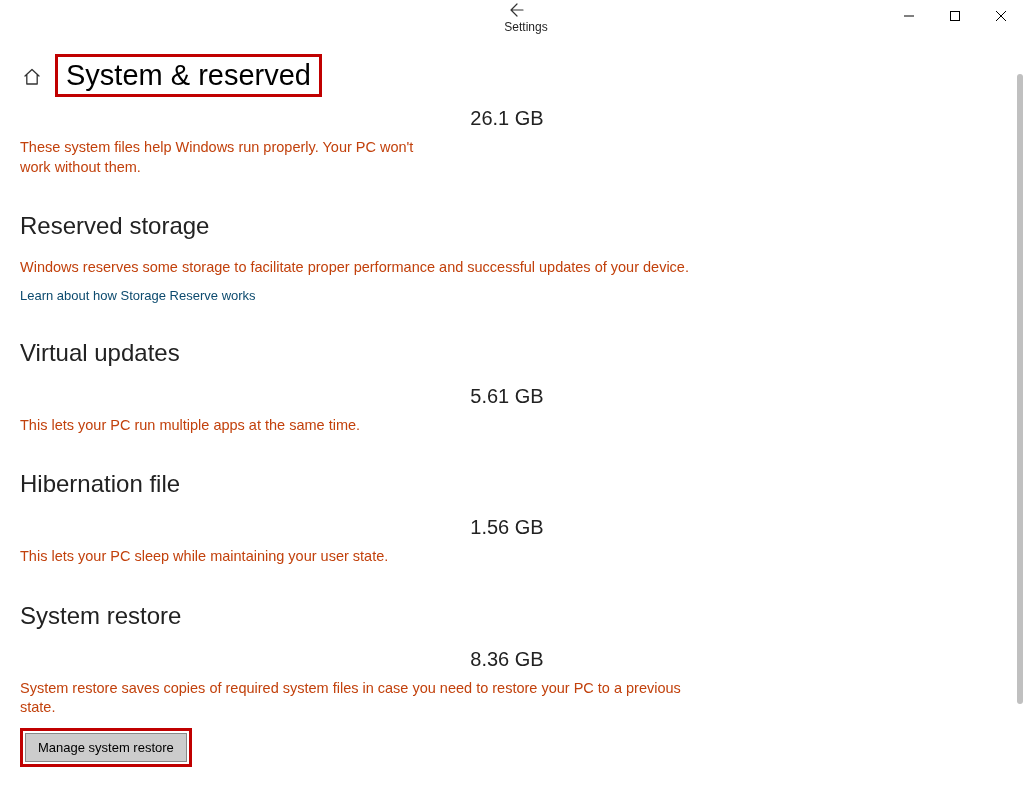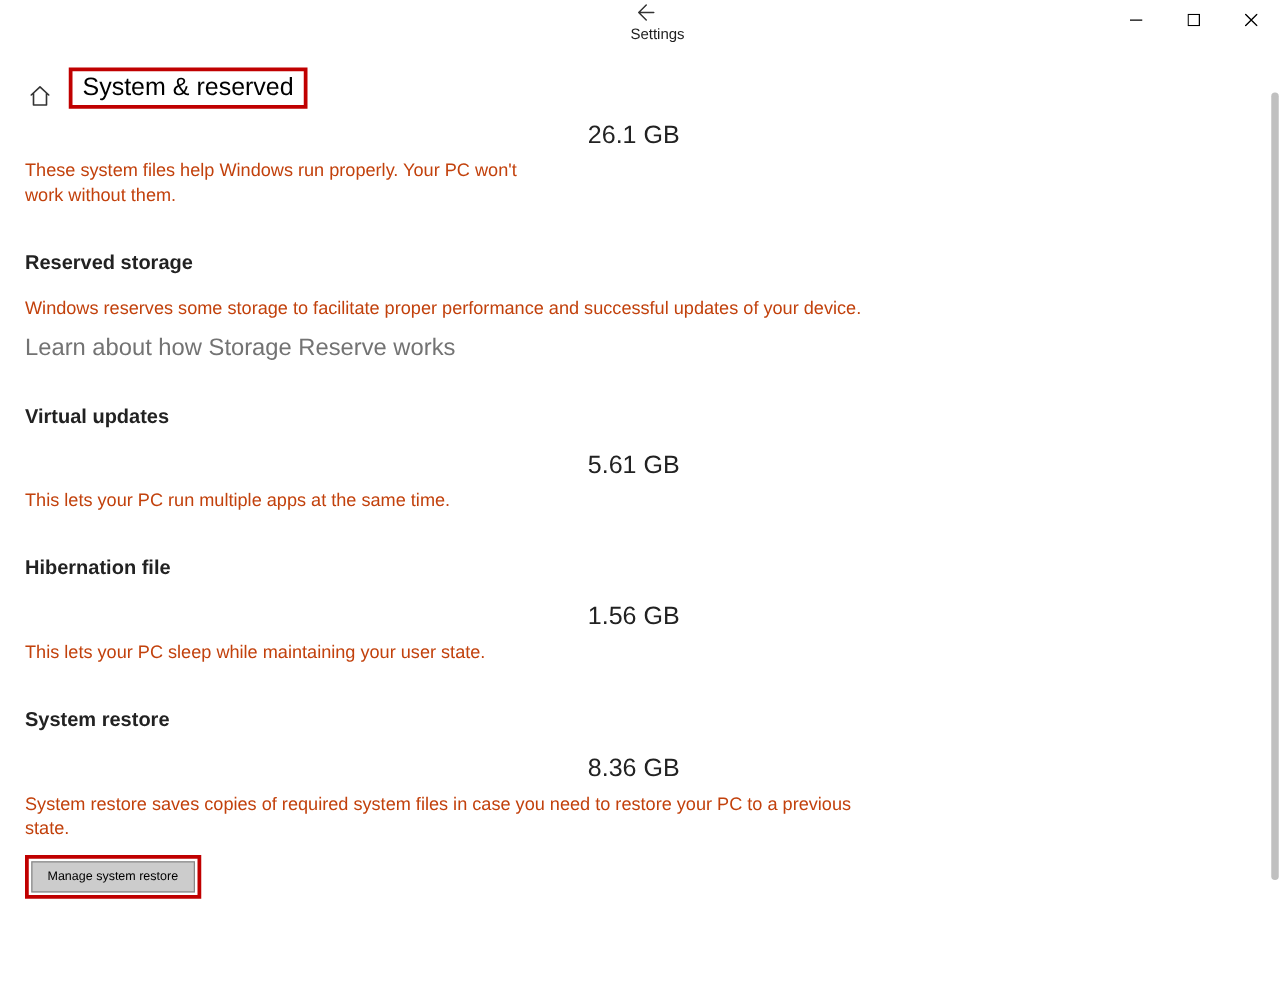--- a/index.html
+++ b/index.html
@@ -66,21 +66,21 @@
       height: 100%;
       overflow-y: auto;
     }
     .page-title-row {
       display: flex;
       align-items: center;
       margin-top: 20px;
       margin-left: 35px;
     }
     .page-title {
-      font-size: 20px;
+      font-size: 29px;
       font-weight: 400;
       padding: 2px 8px;
       border: 3px solid #c00000;
       display: inline-block;
     }
     .section {
       margin-top: 18px;
     }
     .size-text {
       font-size: 20px;
@@ -93,43 +93,43 @@
       font-size: 14.5px;
       font-weight: 400;
       color: #c2410c;
       line-height: 1.35;
       max-width: 700px;
     }
     .subsection {
       margin-top: 35px;
     }
     .sub-heading {
-      font-size: 16px;
-      font-weight: 700;
+      font-size: 24px;
+      font-weight: 400;
       color: #222;
       margin-bottom: 18px;
     }
     .link-text {
-      color: #737373;
-      font-size: 19px;
+      color: #0c4a6e;
+      font-size: 13px;
       cursor: pointer;
       display: inline-block;
       margin-top: 10px;
     }
     .manage-btn-wrap {
       margin-top: 10px;
       display: inline-block;
       border: 3px solid #c00000;
       padding: 2px;
     }
     .manage-btn {
       background: #cccccc;
       border: 1px solid #888;
       color: #000;
-      font-size: 10px;
+      font-size: 13px;
       padding: 6px 12px;
       cursor: pointer;
       font-family: inherit;
     }
     .first-section {
       margin-top: 10px;
     }
     .scrollbar-track {
       position: absolute;
       right: 0;

